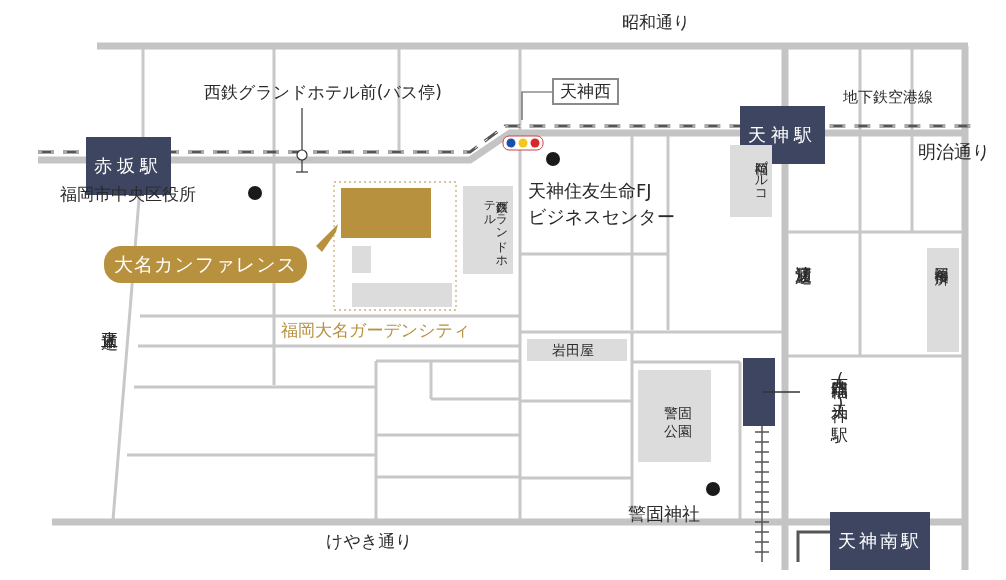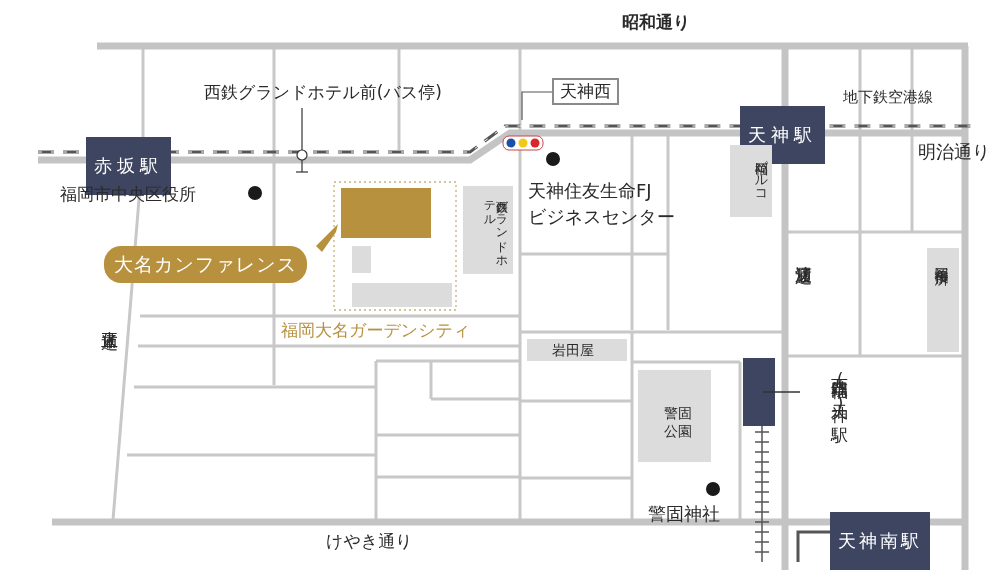--- a/index.html
+++ b/index.html
@@ -110,21 +110,21 @@
     <circle cx="535" cy="143" r="4.5" fill="#d8262b"></circle>
   </g>
 
   <rect x="334" y="182" width="122" height="128" fill="none" stroke="#c8b079" stroke-width="1.3" stroke-dasharray="2,3"></rect>
   <rect x="341" y="188" width="90" height="50" fill="#b8913f"></rect>
   <rect x="352" y="246" width="19" height="27" fill="#dcdcdc"></rect>
   <rect x="352" y="283" width="100" height="24" fill="#dcdcdc"></rect>
   <polygon points="316,246 338,224 336,232 322,252" fill="#b8913f"></polygon>
 </svg>
 
-<div class="lbl" style="left:622px;top:14px;font-weight:bold;">昭和通り</div>
+<div class="lbl" style="left:622px;top:14px;">昭和通り</div>
 <div class="lbl" style="left:918px;top:143px;font-size:18px;">明治通り</div>
 <div class="lbl" style="left:326px;top:533px;">けやき通り</div>
 <div class="vlbl" style="left:101px;top:318px;">大正通り</div>
 <div class="vlbl" style="left:795px;top:252px;">渡辺通り</div>
 <div class="lbl" style="left:843px;top:90px;font-size:15px;">地下鉄空港線</div>
 
 <div class="station" style="left:86px;top:137px;">赤坂駅</div>
 <div class="station" style="left:740px;top:106px;">天神駅</div>
 <div class="station" style="left:830px;top:512px;letter-spacing:3px;">天神南駅</div>
 <div class="box-label" style="left:552px;top:78px;">天神西</div>
@@ -147,17 +147,17 @@
 <div class="gray-box" style="left:927px;top:248px;width:32px;height:104px;"></div>
 <div class="vlbl" style="left:935px;top:256px;font-size:14px;">福岡市役所</div>
 
 <div class="gray-box" style="left:527px;top:339px;width:100px;height:22px;"></div>
 <div class="lbl" style="left:552px;top:343px;font-size:14px;">岩田屋</div>
 
 <div class="gray-box" style="left:638px;top:370px;width:73px;height:92px;"></div>
 <div class="lbl" style="left:656px;top:404px;font-size:14px;white-space:normal;width:36px;line-height:1.3;text-align:right;">警固公園</div>
 
 <div class="dot" style="left:706px;top:482px;"></div>
-<div class="lbl" style="left:648px;top:505px;font-size:18px;text-align:right;">警固神社</div>
+<div class="lbl" style="left:628px;top:505px;font-size:18px;text-align:right;">警固神社</div>
 
 <div class="lbl" style="left:281px;top:322px;color:#b8913f;font-size:17px;">福岡大名ガーデンシティ</div>
 
 <div class="gold-tag" style="left:104px;top:246px;">大名カンファレンス</div>
 
 </body></html>

